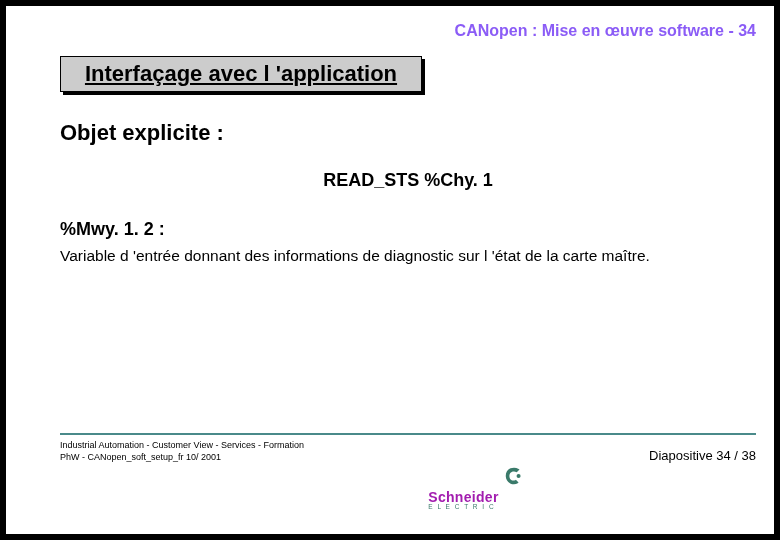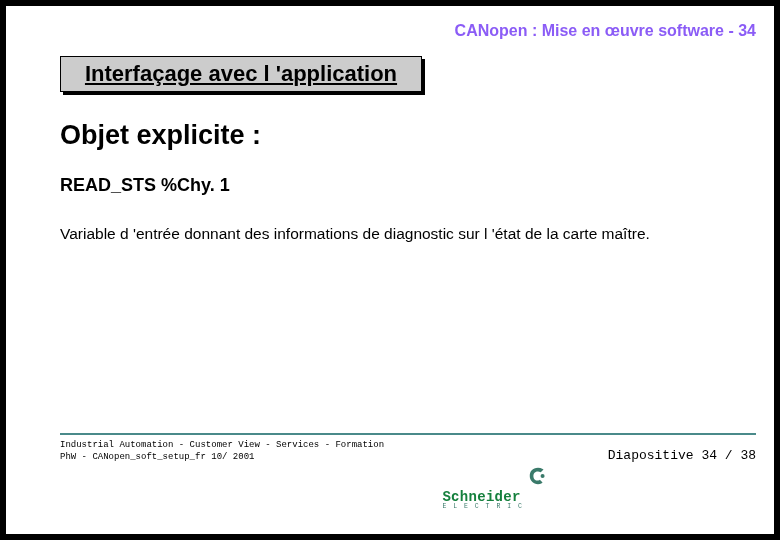--- a/index.html
+++ b/index.html
@@ -44,48 +44,48 @@
     color: #000;
     text-decoration: underline;
   }
   .content {
     position: absolute;
     left: 54px;
     top: 114px;
     right: 18px;
   }
   .h-objet {
-    font-size: 27px;
+    font-size: 22px;
     font-weight: bold;
     color: #000;
     margin-bottom: 24px;
   }
   .h-read {
     font-size: 18px;
     font-weight: bold;
     color: #000;
     margin-bottom: 28px;
+    text-align: center;
   }
   .h-mwy {
     font-size: 18px;
     font-weight: bold;
     color: #000;
     margin-bottom: 6px;
   }
   .body-text {
     font-size: 15.5px;
     color: #000000;
     line-height: 1.25;
   }
   .footer {
     position: absolute;
     left: 54px;
     right: 18px;
     bottom: 24px;
-    font-family: Liberation Mono, monospace;
   }
   .footer-rule {
     height: 2px;
     background: #4a8a8a;
     margin-bottom: 5px;
   }
   .footer-row {
     display: flex;
     align-items: flex-start;
     justify-content: space-between;
@@ -102,21 +102,21 @@
   }
   .logo {
     display: flex;
     align-items: center;
     gap: 4px;
     padding-top: 2px;
   }
   .logo-text {
     font-size: 14px;
     font-weight: bold;
-    color: #15803d;
+    color: #a21caf;
     letter-spacing: 0.3px;
     margin-top: 47px;
   }
   .logo-sub {
     font-size: 6.5px;
     color: #3a7a6a;
     letter-spacing: 1.5px;
     margin-top: -2px;
   }
   .logo-mark {
@@ -140,20 +140,21 @@
     <span>34</span>
   </div>
 
   <div class="title-box">
     <span class="title-box-text">Interfaçage avec l 'application</span>
   </div>
 
   <div class="content">
     <div class="h-objet">Objet explicite :</div>
     <div class="h-read">READ_STS %Chy. 1</div>
+    <div class="h-mwy">%Mwy. 1. 2 :</div>
     <div class="body-text">Variable d 'entrée donnant des informations de diagnostic sur l 'état de la carte maître.</div>
   </div>
 
   <div class="footer">
     <div class="footer-rule"></div>
     <div class="footer-row">
       <div class="footer-left">
         <div>Industrial Automation - Customer View - Services - Formation</div>
         <div>PhW - CANopen_soft_setup_fr  10/ 2001</div>
       </div>

